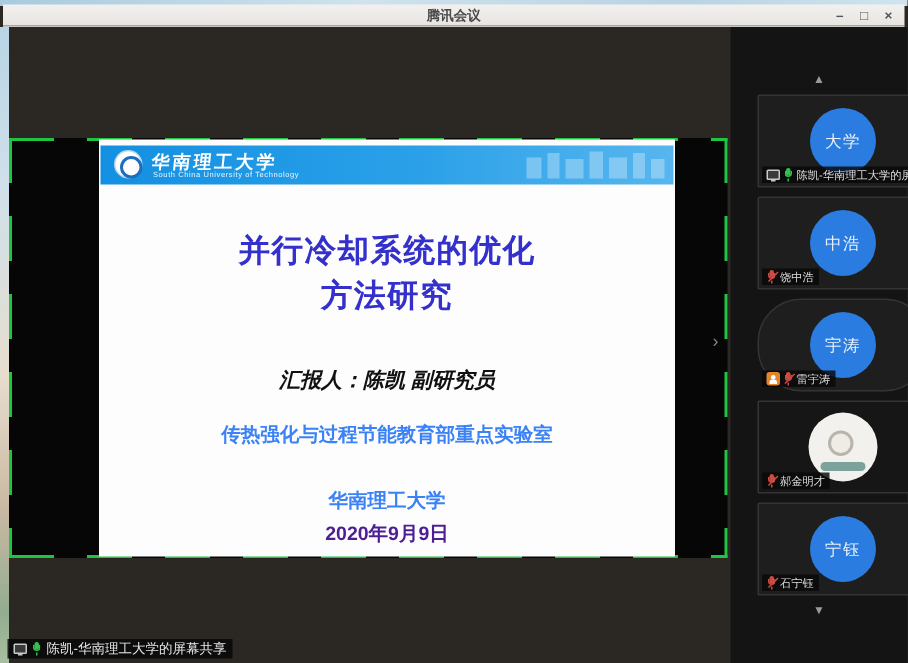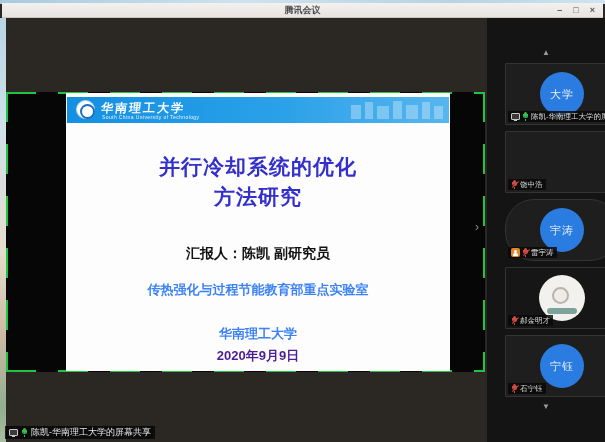--- a/index.html
+++ b/index.html
@@ -47,21 +47,21 @@
   .banner-building i:nth-child(2){left:16px; width:8px; height:17px;}
   .banner-building i:nth-child(3){left:28px; width:12px; height:13px;}
   .banner-building i:nth-child(4){left:44px; width:9px; height:18px;}
   .banner-building i:nth-child(5){left:57px; width:12px; height:14px;}
   .banner-building i:nth-child(6){left:73px; width:8px; height:17px;}
   .banner-building i:nth-child(7){left:85px; width:9px; height:13px;}
 
   .slide-line { position:absolute; left:0; width:100%; text-align:center; white-space:nowrap; }
   .slide-title { font-size:21px; font-weight:bold; color:#3430cb; letter-spacing:1px; }
   .t1 { top:60px; } .t2 { top:90px; }
-  .presenter { top:152px; font-size:14px; font-weight:bold; color:#111; }
+  .presenter { top:152px; font-size:14px; font-weight:bold; color:#111;font-style:italic; }
   .aff { font-size:13px; font-weight:bold; color:#3b82f6; }
   .a1 { top:188px; } .a2 { top:210px; } .a3 { top:232px; }
   .dateline { top:254px; font-size:13px; font-weight:bold; color:#4c1d95; }
 
   
   .sidebar { position:absolute; right:0; top:18px; width:118px; height:424px; background:#141414; }
   .scroll-arrow { position:absolute; left:0; width:100%; text-align:center; font-size:8px; color:#9a9a9a; }
   .arrow-up { top:30px; } .arrow-down { top:384px; }
   .collapse-handle { position:absolute; left:-12px; top:202px; font-size:12px; color:#8a8a8a; }
 
@@ -178,20 +178,21 @@
       <span class="ic ic-mic">
           <span class="cap"></span>
           <span class="bow"></span>
           <span class="stem"></span>
         </span>
       <span class="nm">陈凯-华南理工大学的屏幕共享</span>
     </div>
   </div>
 
   <div class="tile tile-2">
+    <div class="avatar">中浩</div>
     <div class="name-tag">
       <span class="ic ic-mic muted">
           <span class="cap"></span>
           <span class="bow"></span>
           <span class="stem"></span>
         </span>
       <span class="nm">饶中浩</span>
     </div>
   </div>
 

